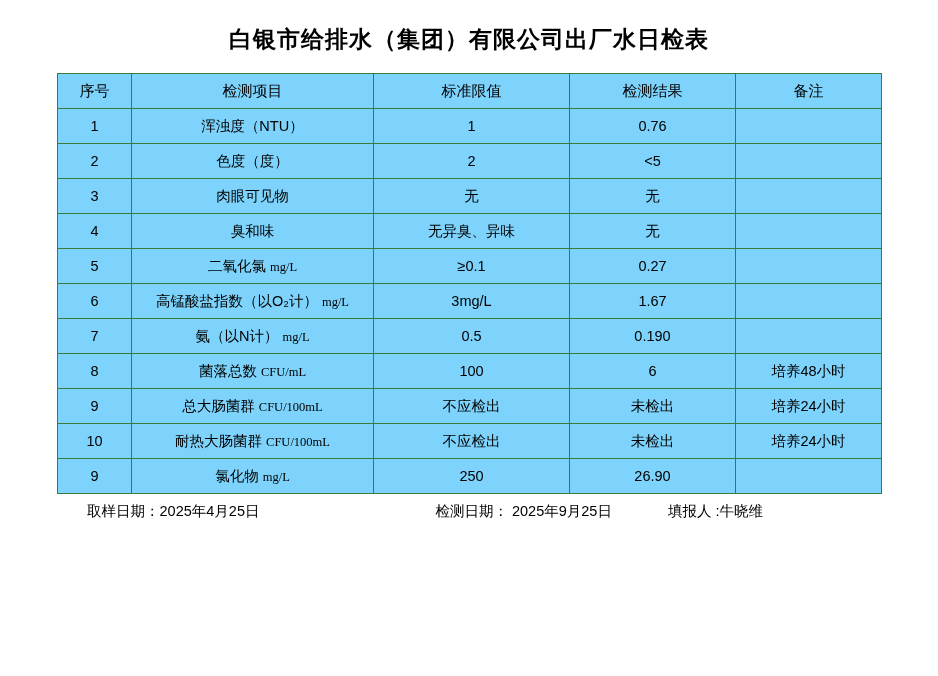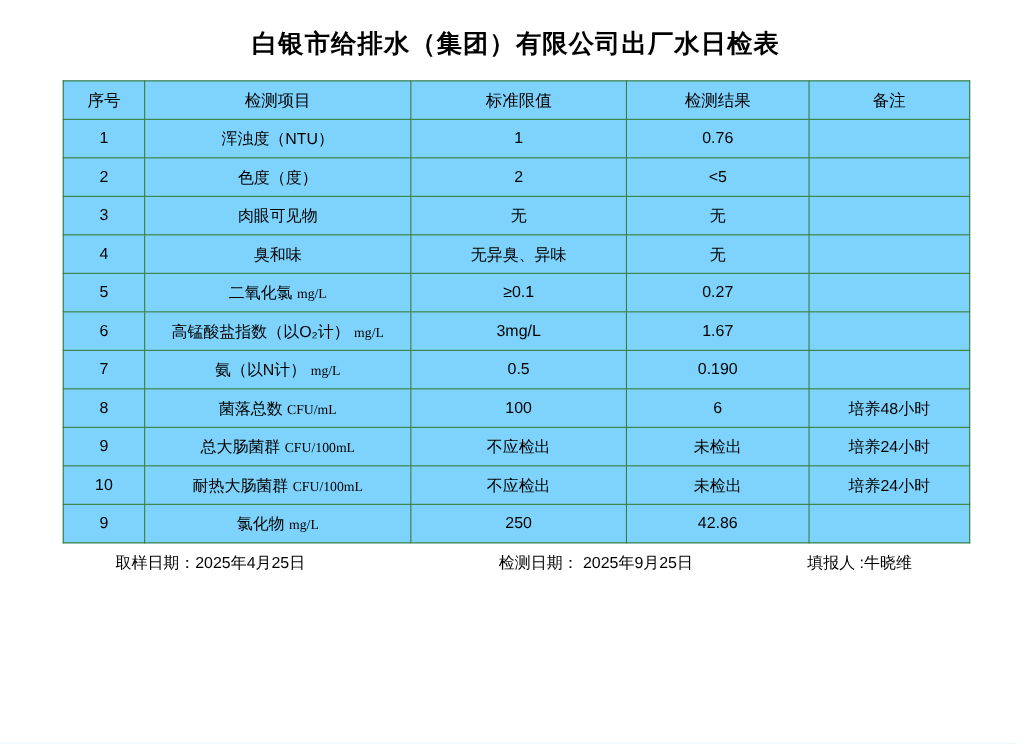--- a/index.html
+++ b/index.html
@@ -69,23 +69,23 @@
   .footer {
     margin-top: 8px;
     width: 824px;
     margin-left: auto;
     margin-right: auto;
     display: flex;
     font-family: "Liberation Sans", sans-serif;
     font-size: 14.5px;
     position: relative;
   }
-  .footer .f1 { margin-left: 48px; }
+  .footer .f1 { margin-left: 30px; }
   .footer .f2 { margin-left: 176px; }
-  .footer .f3 { margin-left: 104px; }
+  .footer .f3 { margin-left: 56px; }
 </style>
 </head>
 <body>
 
 <div class="page">
 
   <div class="doc-title">白银市给排水（集团）有限公司出厂水日检表</div>
 
   <div class="table-wrap">
     <table class="report">
@@ -173,21 +173,21 @@
             <td>10</td>
             <td><span>耐热大肠菌群</span> <span class="unit">CFU/100mL</span></td>
             <td>不应检出</td>
             <td>未检出</td>
             <td>培养24小时</td>
           </tr>
           <tr>
             <td>9</td>
             <td><span>氯化物</span> <span class="unit">mg/L</span></td>
             <td>250</td>
-            <td>42.86</td>
+            <td>26.90</td>
             <td></td>
           </tr>
         </tbody>
     </table>
   </div>
 
   <div class="footer">
     <span class="f1">取样日期：2025年4月25日</span>
     <span class="f2">检测日期： 2025年9月25日</span>
     <span class="f3">填报人 :牛晓维</span>

